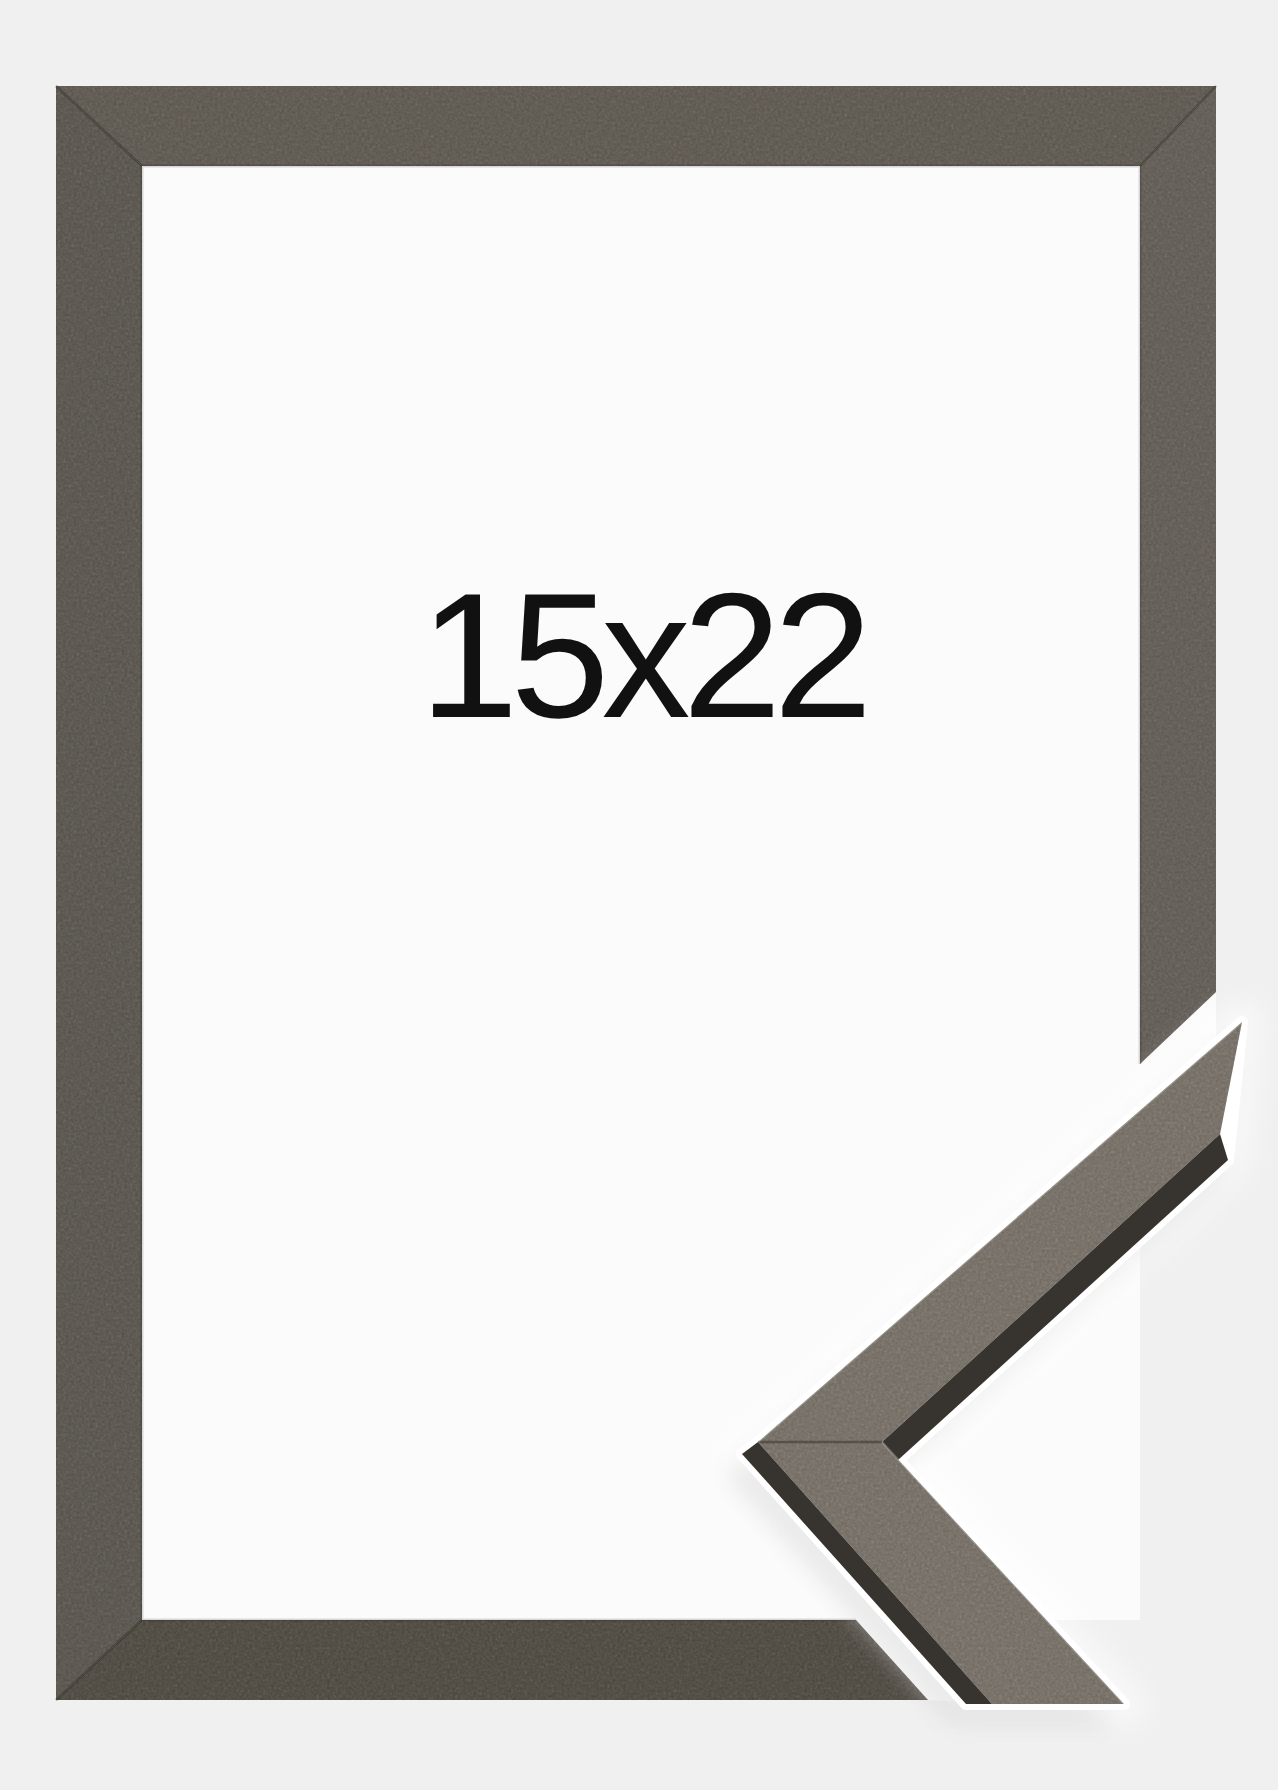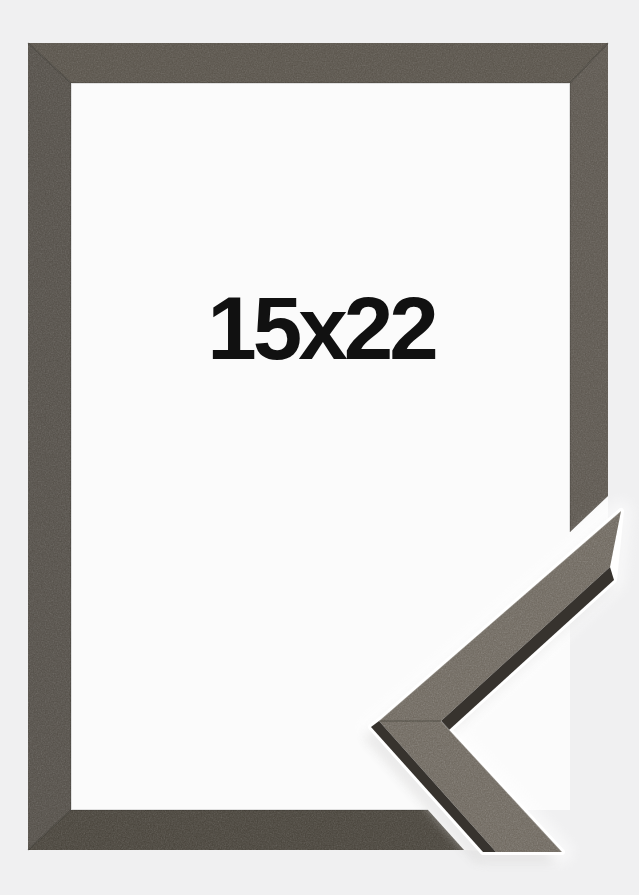--- a/index.html
+++ b/index.html
@@ -31,21 +31,21 @@
   .bar-bottom{fill:var(--frame-bottom);}
   .white{fill:var(--inner);}
   .face{fill:var(--sample-face);}
   .edge{fill:var(--sample-edge);}
   .seam{stroke:var(--seam);stroke-width:1.2;opacity:.45;fill:none;}
   .inner-contour{stroke:#000;opacity:.14;stroke-width:1.5;fill:none;}
   .hl{stroke:#ffffff;opacity:.22;stroke-width:1.2;fill:none;}
   .size-label{
     position:absolute;left:321px;top:328px;
     transform:translate(-50%,-50%);
-    font-size:89px;font-weight:bold;letter-spacing:-4px;
+    font-size:89px;font-weight:normal;letter-spacing:-4px;
     color:var(--text);white-space:nowrap;
   }
 </style>
 </head>
 <body>
 
 <div class="stage">
 
   <svg width="639" height="895" viewBox="0 0 639 895">
     <defs>

